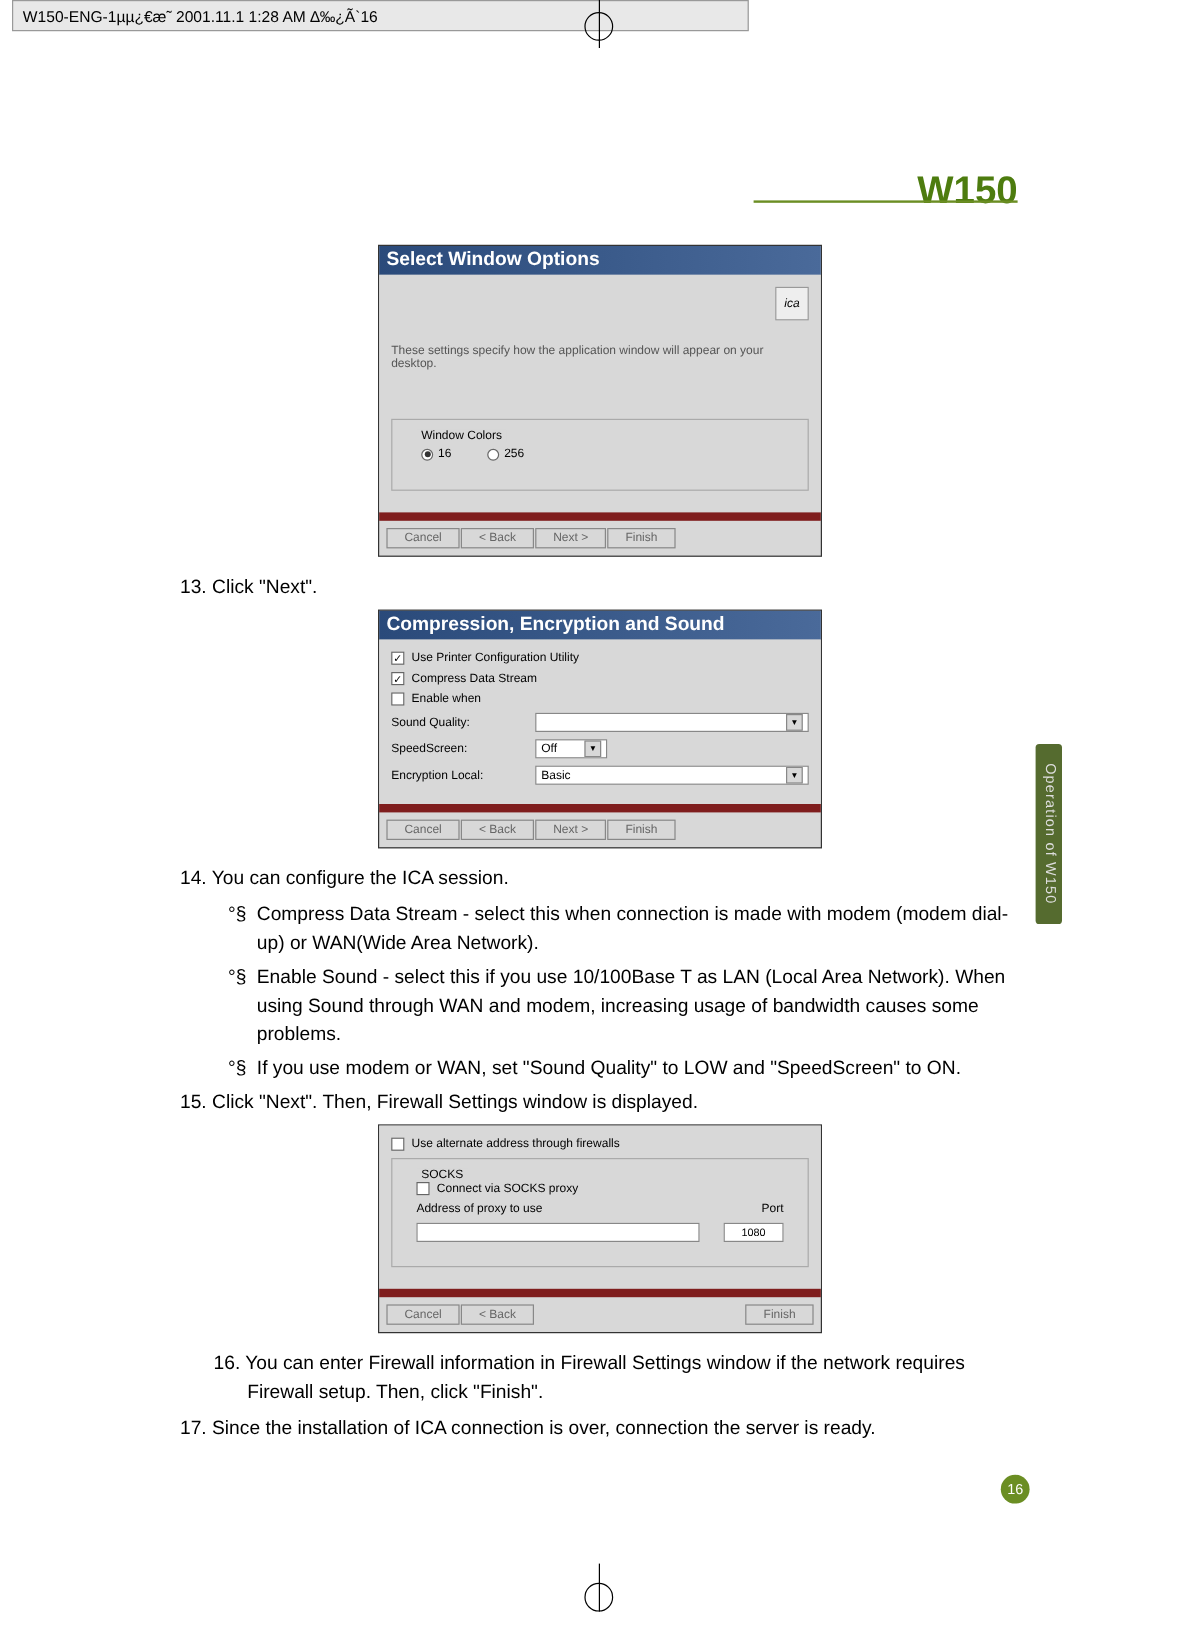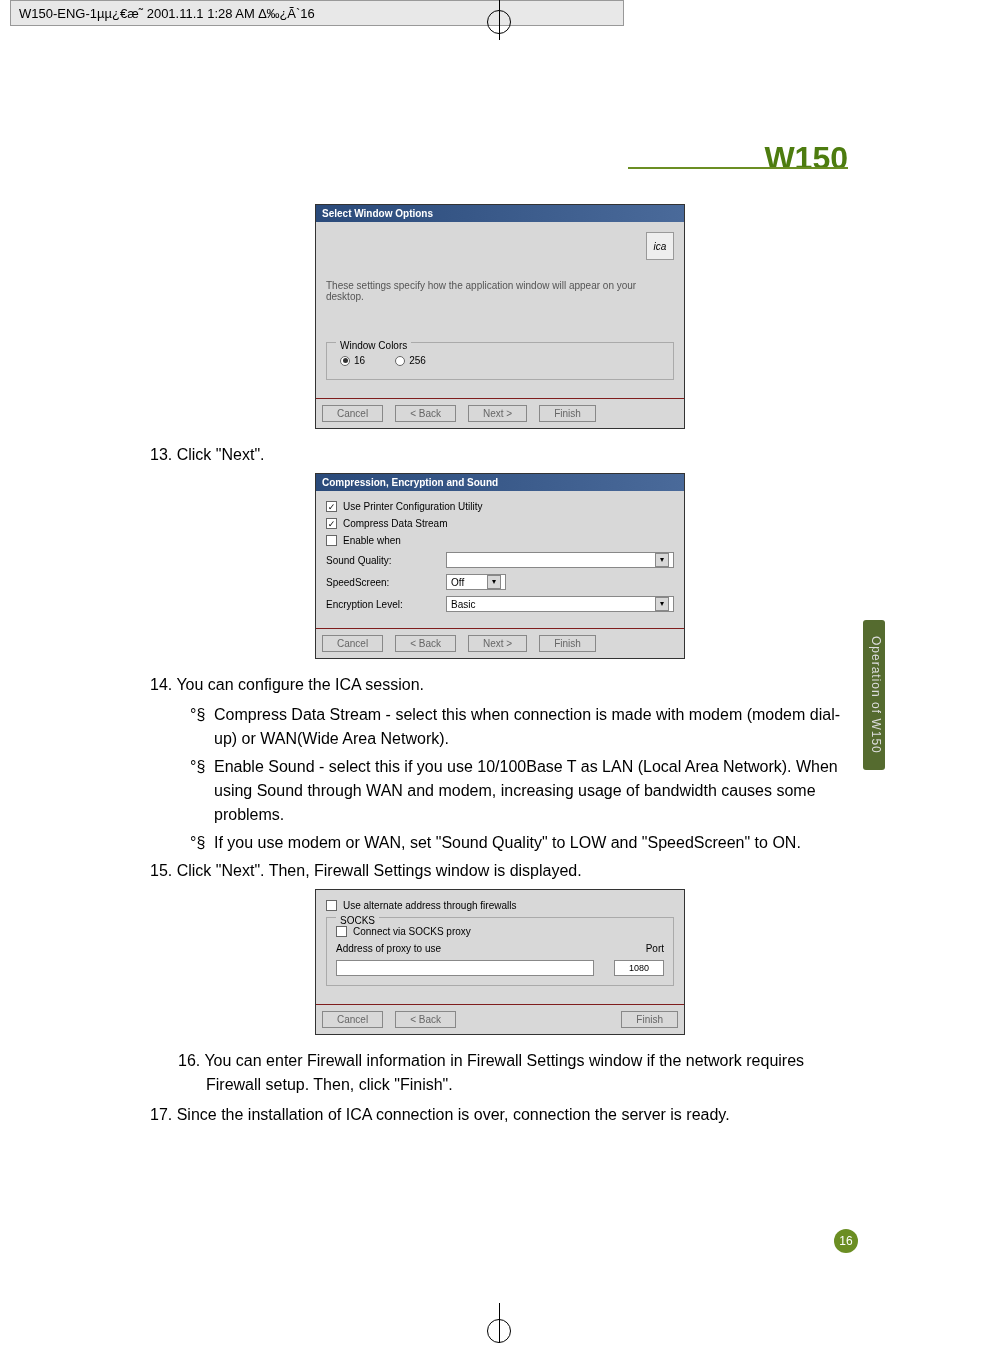--- a/index.html
+++ b/index.html
@@ -105,21 +105,21 @@
       width: 370px;
       border: 1px solid #333;
       background: #d8d8d8;
       font-size: 11px;
     }
     .dialog-title {
       background: linear-gradient(to right, #2a4a7a, #4a6a9a);
       color: #fff;
       padding: 3px 6px;
       font-weight: bold;
-      font-size: 10px;
+      font-size: 16px;
     }
     .dialog-body {
       padding: 10px;
       background: #d8d8d8;
     }
     .dialog-text {
       font-size: 10px;
       color: #555;
       margin-bottom: 40px;
       margin-top: 48px;
@@ -130,21 +130,21 @@
       height: 28px;
       background: #eee;
       border: 1px solid #999;
       text-align: center;
       line-height: 28px;
       font-size: 10px;
       font-style: italic;
     }
     .dialog-group {
       border: 1px solid #aaa;
-      padding: 9px;
+      padding: 20px;
       margin-bottom: 8px;
     }
     .dialog-group-label {
       font-size: 10px;
       margin-top: -12px;
       background: #d8d8d8;
       width: fit-content;
       padding: 0 4px;
     }
     .dialog-radio-row {
@@ -170,23 +170,23 @@
       display: block;
       width: 5px;
       height: 5px;
       background: #333;
       border-radius: 50%;
       margin: 1.5px;
     }
     .dialog-buttons {
       display: flex;
       justify-content: flex-start;
-      gap: 12px;
+      gap: 1px;
       padding: 6px;
-      border-top: 1px solid #7f1d1d;
+      border-top: 7px solid #7f1d1d;
     }
     .dialog-btn {
       border: 1px solid #888;
       background: #d8d8d8;
       padding: 2px 14px;
       font-size: 10px;
       color: #666;
     }
     .dialog-checkbox-row {
       display: flex;
@@ -373,21 +373,21 @@
         </div>
       </div>
       <div class="field-row">
         <div class="field-label">SpeedScreen:</div>
         <div class="field-input small">
           <span>Off</span>
           <span class="dropdown-arrow">▾</span>
         </div>
       </div>
       <div class="field-row">
-        <div class="field-label">Encryption Level:</div>
+        <div class="field-label">Encryption Local:</div>
         <div class="field-input">
           <span>Basic</span>
           <span class="dropdown-arrow">▾</span>
         </div>
       </div>
     </div>
     <div class="dialog-buttons">
       <button class="dialog-btn">Cancel</button>
       <button class="dialog-btn">&lt; Back</button>
       <button class="dialog-btn">Next &gt;</button>

